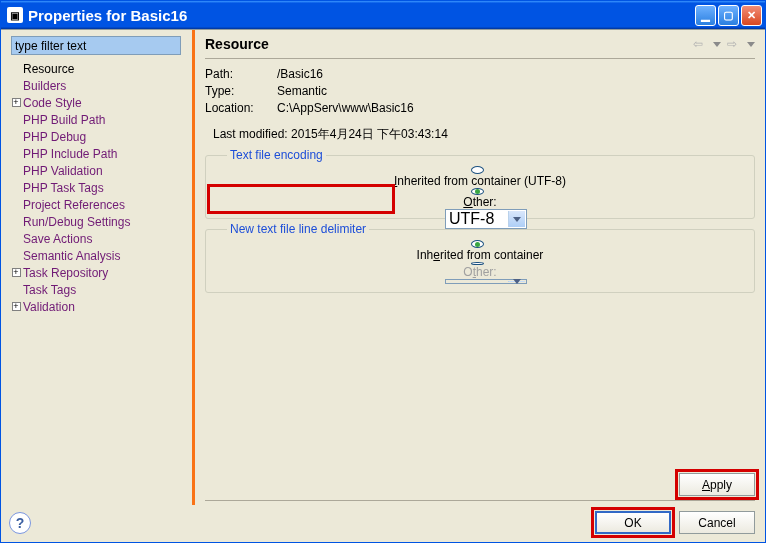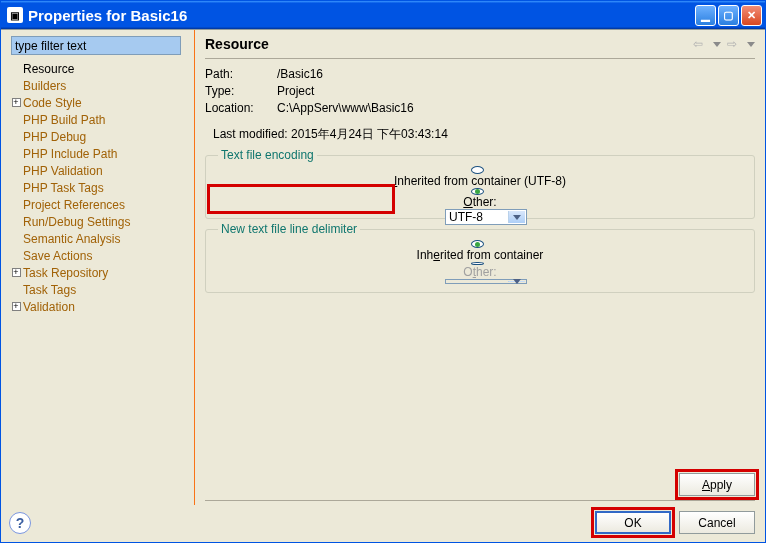--- a/index.html
+++ b/index.html
@@ -8,50 +8,50 @@
 
 .titlebar { height: 28px; background: linear-gradient(to bottom, #3a95ff 0%, #0054e3 8%, #0054e3 92%, #003398 100%); display: flex; align-items: center; padding: 0 3px 0 6px; color: #fff; font-weight: bold; }
 .titlebar-icon { width: 16px; height: 16px; margin-right: 5px; background: #fff; border-radius: 2px; display:flex; align-items:center; justify-content:center; font-size:10px; color:#000; }
 .titlebar-text { flex: 1; font-size: 15px; }
 .win-btns { display: flex; gap: 2px; }
 .win-btn { width: 21px; height: 21px; border: 1px solid #fff; border-radius: 3px; display: flex; align-items: center; justify-content: center; color: #fff; font-size: 11px; cursor: pointer; }
 .min-btn, .max-btn { background: linear-gradient(#6eb1ff,#2a7fe0); }
 .close-btn { background: linear-gradient(#f28d77,#d9481f); }
 
 .content { flex: 1; display: flex; border-top: 1px solid #919b9c; }
-.sidebar { width: 194px; border-right: 1px solid #f97316; display: flex; flex-direction: column; padding: 4px; }
+.sidebar { width: 194px; border-right: 3px solid #f97316; display: flex; flex-direction: column; padding: 4px; }
 .filter-input { width: 170px; height: 19px; border: 1px solid #7f9db9; background: #a6caf0; color: #000; padding: 1px 3px; font-family: inherit; font-size: 12px; margin: 2px 0 5px 6px; }
 .tree { padding-left: 4px; overflow: auto; }
 .tree-item { display: flex; align-items: center; height: 17px; padding-left: 14px; cursor: pointer; white-space: nowrap; }
 .tree-item.has-children { padding-left: 0; }
 .expander { width: 14px; display: inline-flex; align-items: center; justify-content: center; }
 .expander-box { width: 9px; height: 9px; border: 1px solid #808080; background: #fff; font-size: 9px; line-height: 7px; text-align: center; color: #000; }
 .tree-item.selected { background: #ece9d8; }
-.tree-label { color: #a16207; text-decoration: none; }
+.tree-label { color: #701a75; text-decoration: none; }
 .tree-item.selected .tree-label { color: #000; }
 
 .main { flex: 1; display: flex; flex-direction: column; padding: 6px 10px 4px 10px; }
 .heading-row { display: flex; align-items: center; border-bottom: 1px solid #aca899; padding-bottom: 6px; margin-bottom: 8px; }
 .heading-text { font-size: 14px; font-weight: bold; flex: 1; }
 .nav-icons { display: flex; gap: 6px; align-items: center; color: #b0b0b0; font-size: 12px; }
 .nav-ar { display: inline-flex; align-items: center; }
 .menu-tri { width:0; height:0; border-left:4px solid transparent; border-right:4px solid transparent; border-top:5px solid #8a8a8a; margin-left: 4px; }
 
 .info-row { display: flex; margin-bottom: 3px; }
 .info-label { width: 72px; }
 .last-mod { margin: 8px 0 12px 8px; }
 
 .group { border: 1px solid #d0d0bf; border-radius: 3px; padding: 10px 8px 8px 8px; margin-bottom: 10px; position: relative; }
-.group-title { position: absolute; top: -8px; left: 12px; background: #ece9d8; color: #0f766e; padding: 0 3px; }
+.group-title { position: absolute; top: -8px; left: 21px; background: #ece9d8; color: #1d4ed8; padding: 0 3px; }
 .radio-row { display: flex; align-items: center; height: 22px; flex-direction: column; }
 .radio { width: 13px; height: 13px; border: 1px solid #1c5180; border-radius: 50%; background: #fff; display: inline-flex; align-items: center; justify-content: center; margin-right: 5px; }
 .radio.checked::after { content: ''; width: 5px; height: 5px; border-radius: 50%; background: #39a642; }
 .radio-label u { text-decoration: underline; }
 .radio-label.disabled { color: #a0a0a0; }
-.combo { width: 82px; height: 21px; border: 1px solid #7f9db9; background: #fff; display: inline-flex; align-items: center; padding-left: 3px; margin-left: 12px; position: relative; font-size: 12px; }
+.combo { width: 82px; height: 21px; border: 1px solid #7f9db9; background: #fff; display: inline-flex; align-items: center; padding-left: 3px; margin-left: 12px; position: relative; font-size: 16px; }
 .combo-arrow { position: absolute; right: 1px; top: 1px; bottom: 1px; width: 17px; background: linear-gradient(#d9e7fb,#aecff7); border-left: 1px solid #b9d1ea; display:flex; align-items:center; justify-content:center; }
 .combo-arrow::after { content:''; width:0;height:0;border-left:4px solid transparent;border-right:4px solid transparent;border-top:5px solid #4d6185; }
 .combo.disabled { background: #ece9d8; color: #a0a0a0; }
 .highlight { border: 3px solid #d40000; position: absolute; pointer-events: none; }
 
 .bottom-buttons { display: flex; justify-content: flex-end; gap: 6px; padding: 8px 0 4px 0; border-bottom: 1px solid #aca899; position: relative; }
 .btn { height: 23px; min-width: 76px; border: 1px solid #919b9c; background: linear-gradient(#fff,#eceae0); padding: 0 10px; font-family: inherit; font-size: 12px; cursor: pointer; }
 .btn.default { border: 2px solid #3169c6; }
 
 .footer { display: flex; align-items: center; padding: 6px 10px 8px 8px; position: relative; }
@@ -104,24 +104,24 @@
         <div class="tree-item">
             <span class="tree-label">PHP Task Tags</span>
           </div>
         <div class="tree-item">
             <span class="tree-label">Project References</span>
           </div>
         <div class="tree-item">
             <span class="tree-label">Run/Debug Settings</span>
           </div>
         <div class="tree-item">
+            <span class="tree-label">Save Actions</span>
+          </div>
+        <div class="tree-item">
             <span class="tree-label">Semantic Analysis</span>
-          </div>
-        <div class="tree-item">
-            <span class="tree-label">Save Actions</span>
           </div>
         <div class="tree-item has-children">
             <span class="expander">
               <span class="expander-box">+</span>
             </span>
             <span class="tree-label">Task Repository</span>
           </div>
         <div class="tree-item">
             <span class="tree-label">Task Tags</span>
           </div>
@@ -144,21 +144,21 @@
             <span class="menu-tri"></span>
         </div>
       </div>
 
       <div class="info-row">
           <div class="info-label">Path:</div>
           <div>/Basic16</div>
         </div>
       <div class="info-row">
           <div class="info-label">Type:</div>
-          <div>Project</div>
+          <div>Semantic</div>
         </div>
       <div class="info-row">
           <div class="info-label">Location:</div>
           <div>C:\AppServ\www\Basic16</div>
         </div>
       <div class="last-mod">Last modified: 2015年4月24日 下午03:43:14</div>
 
       <div class="group" style="position:relative;">
         <div class="group-title">Text file encoding</div>
         <div class="radio-row">

